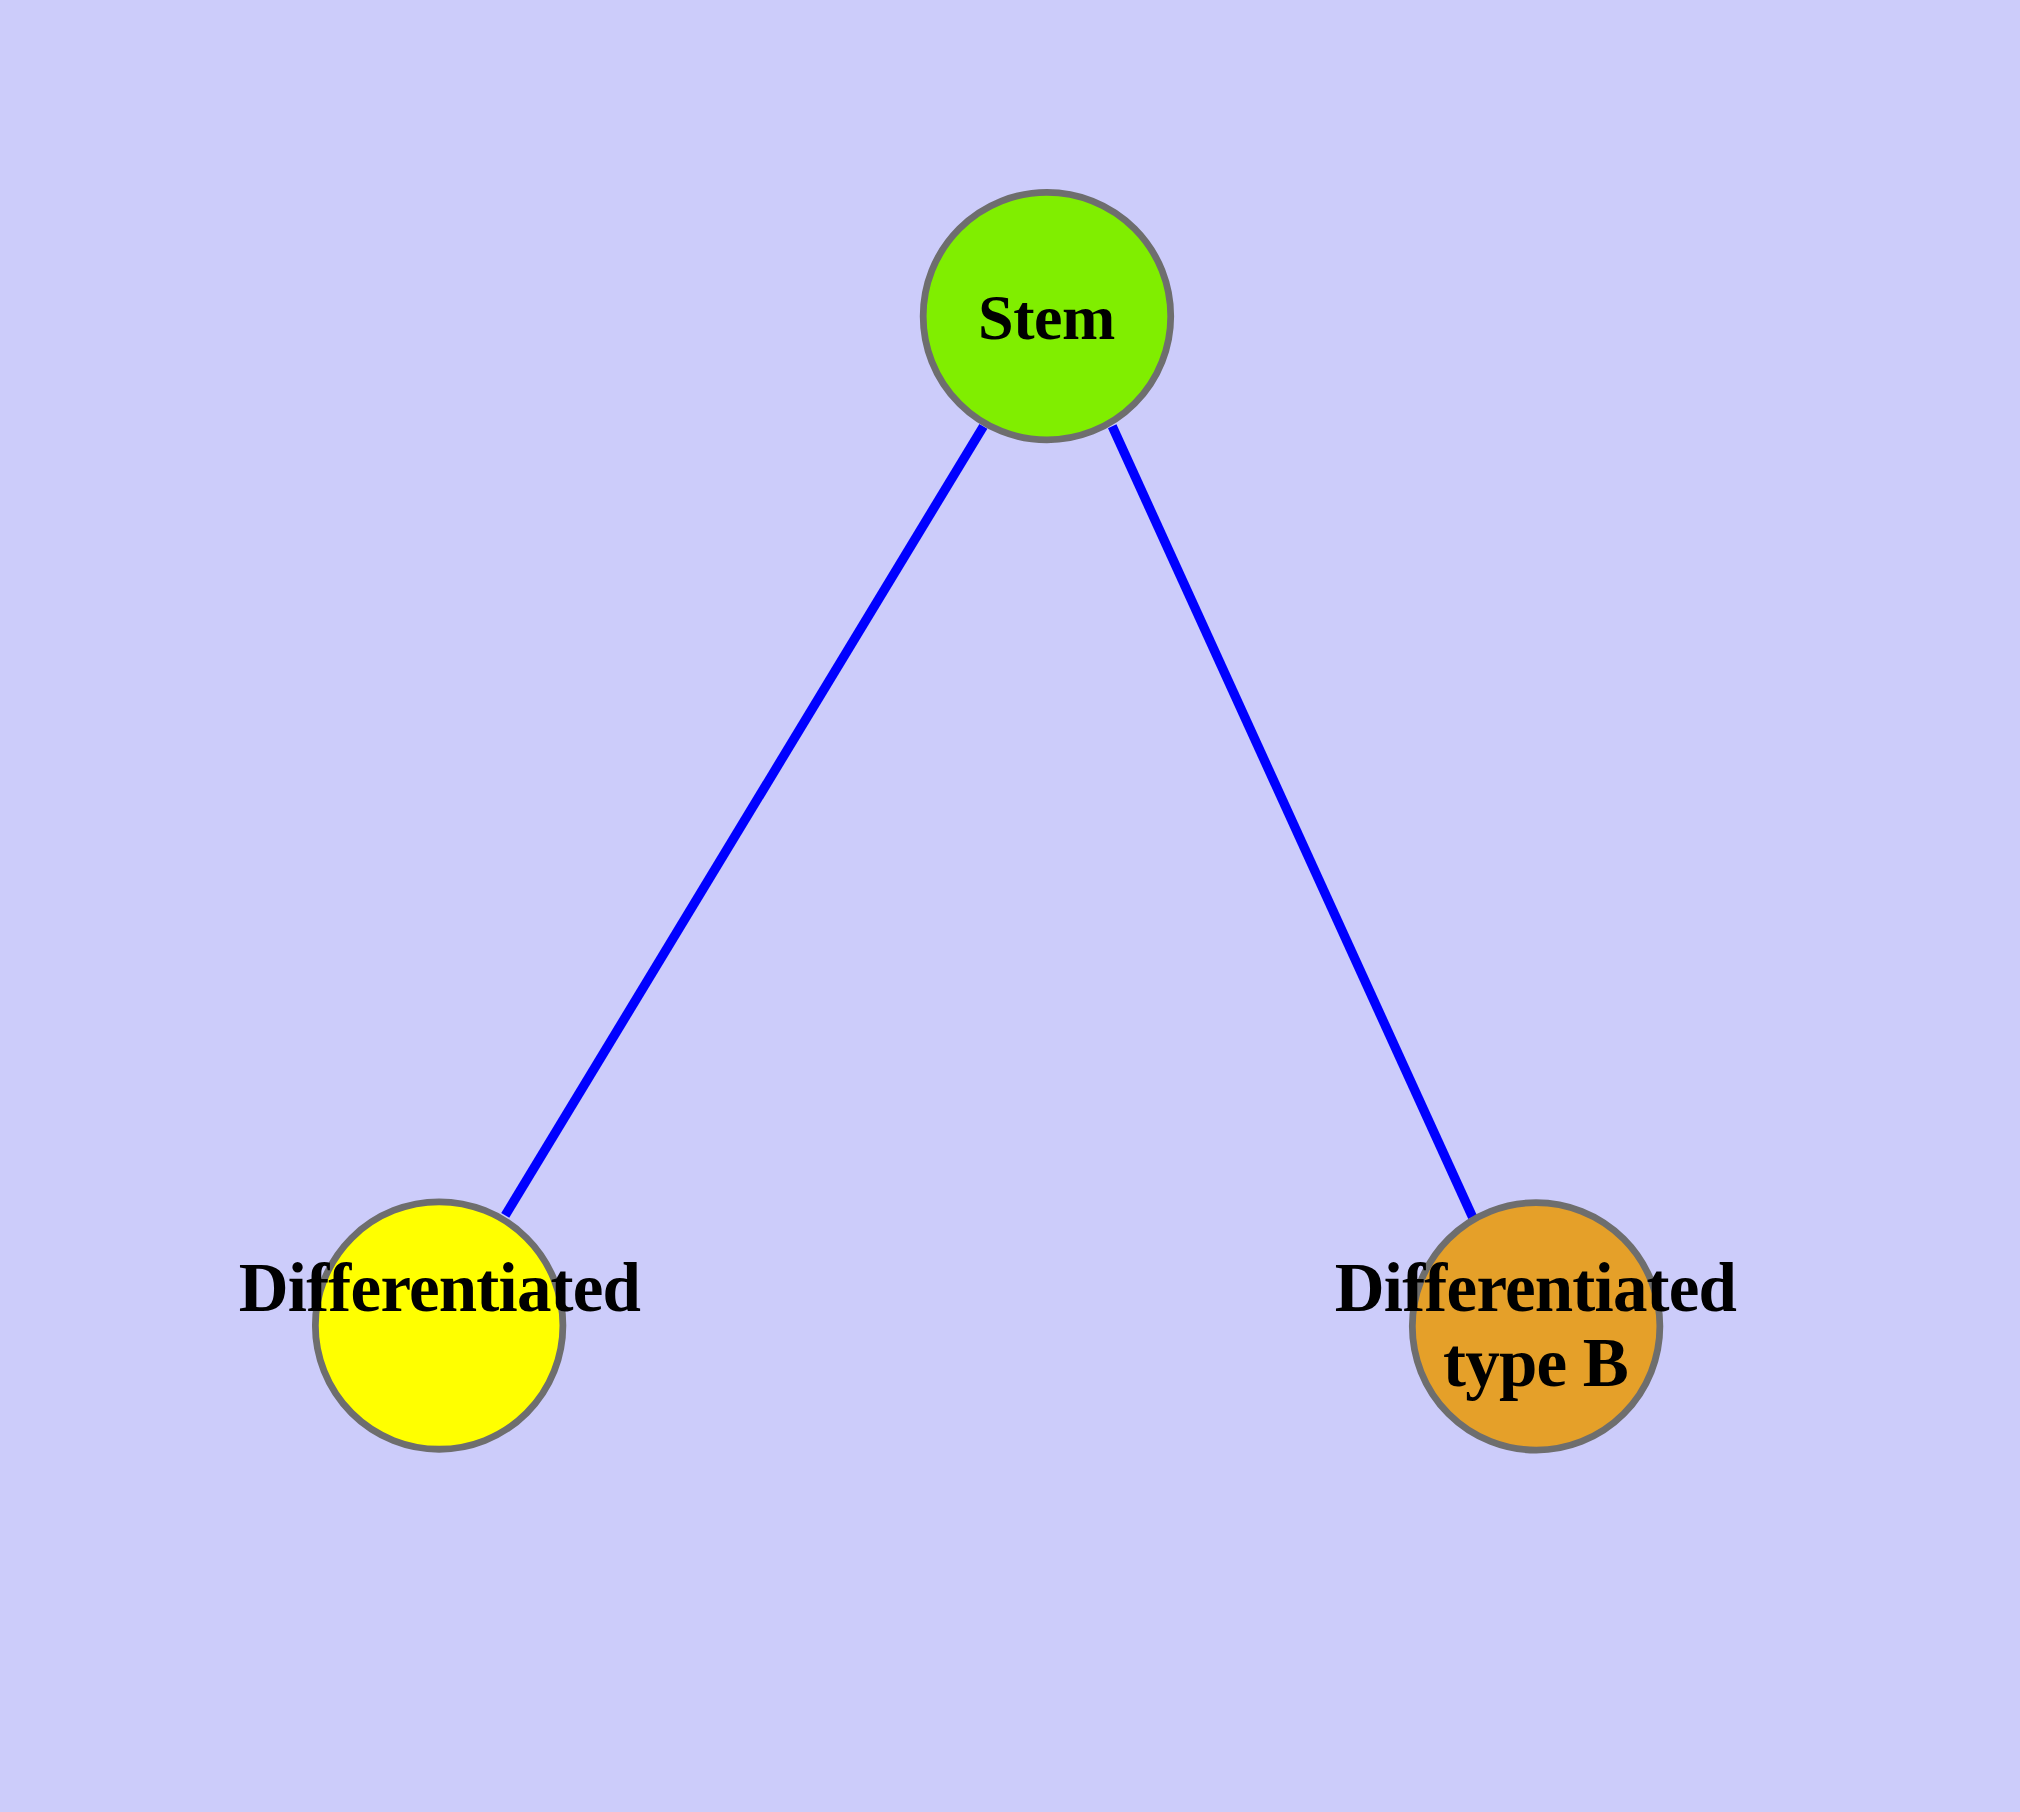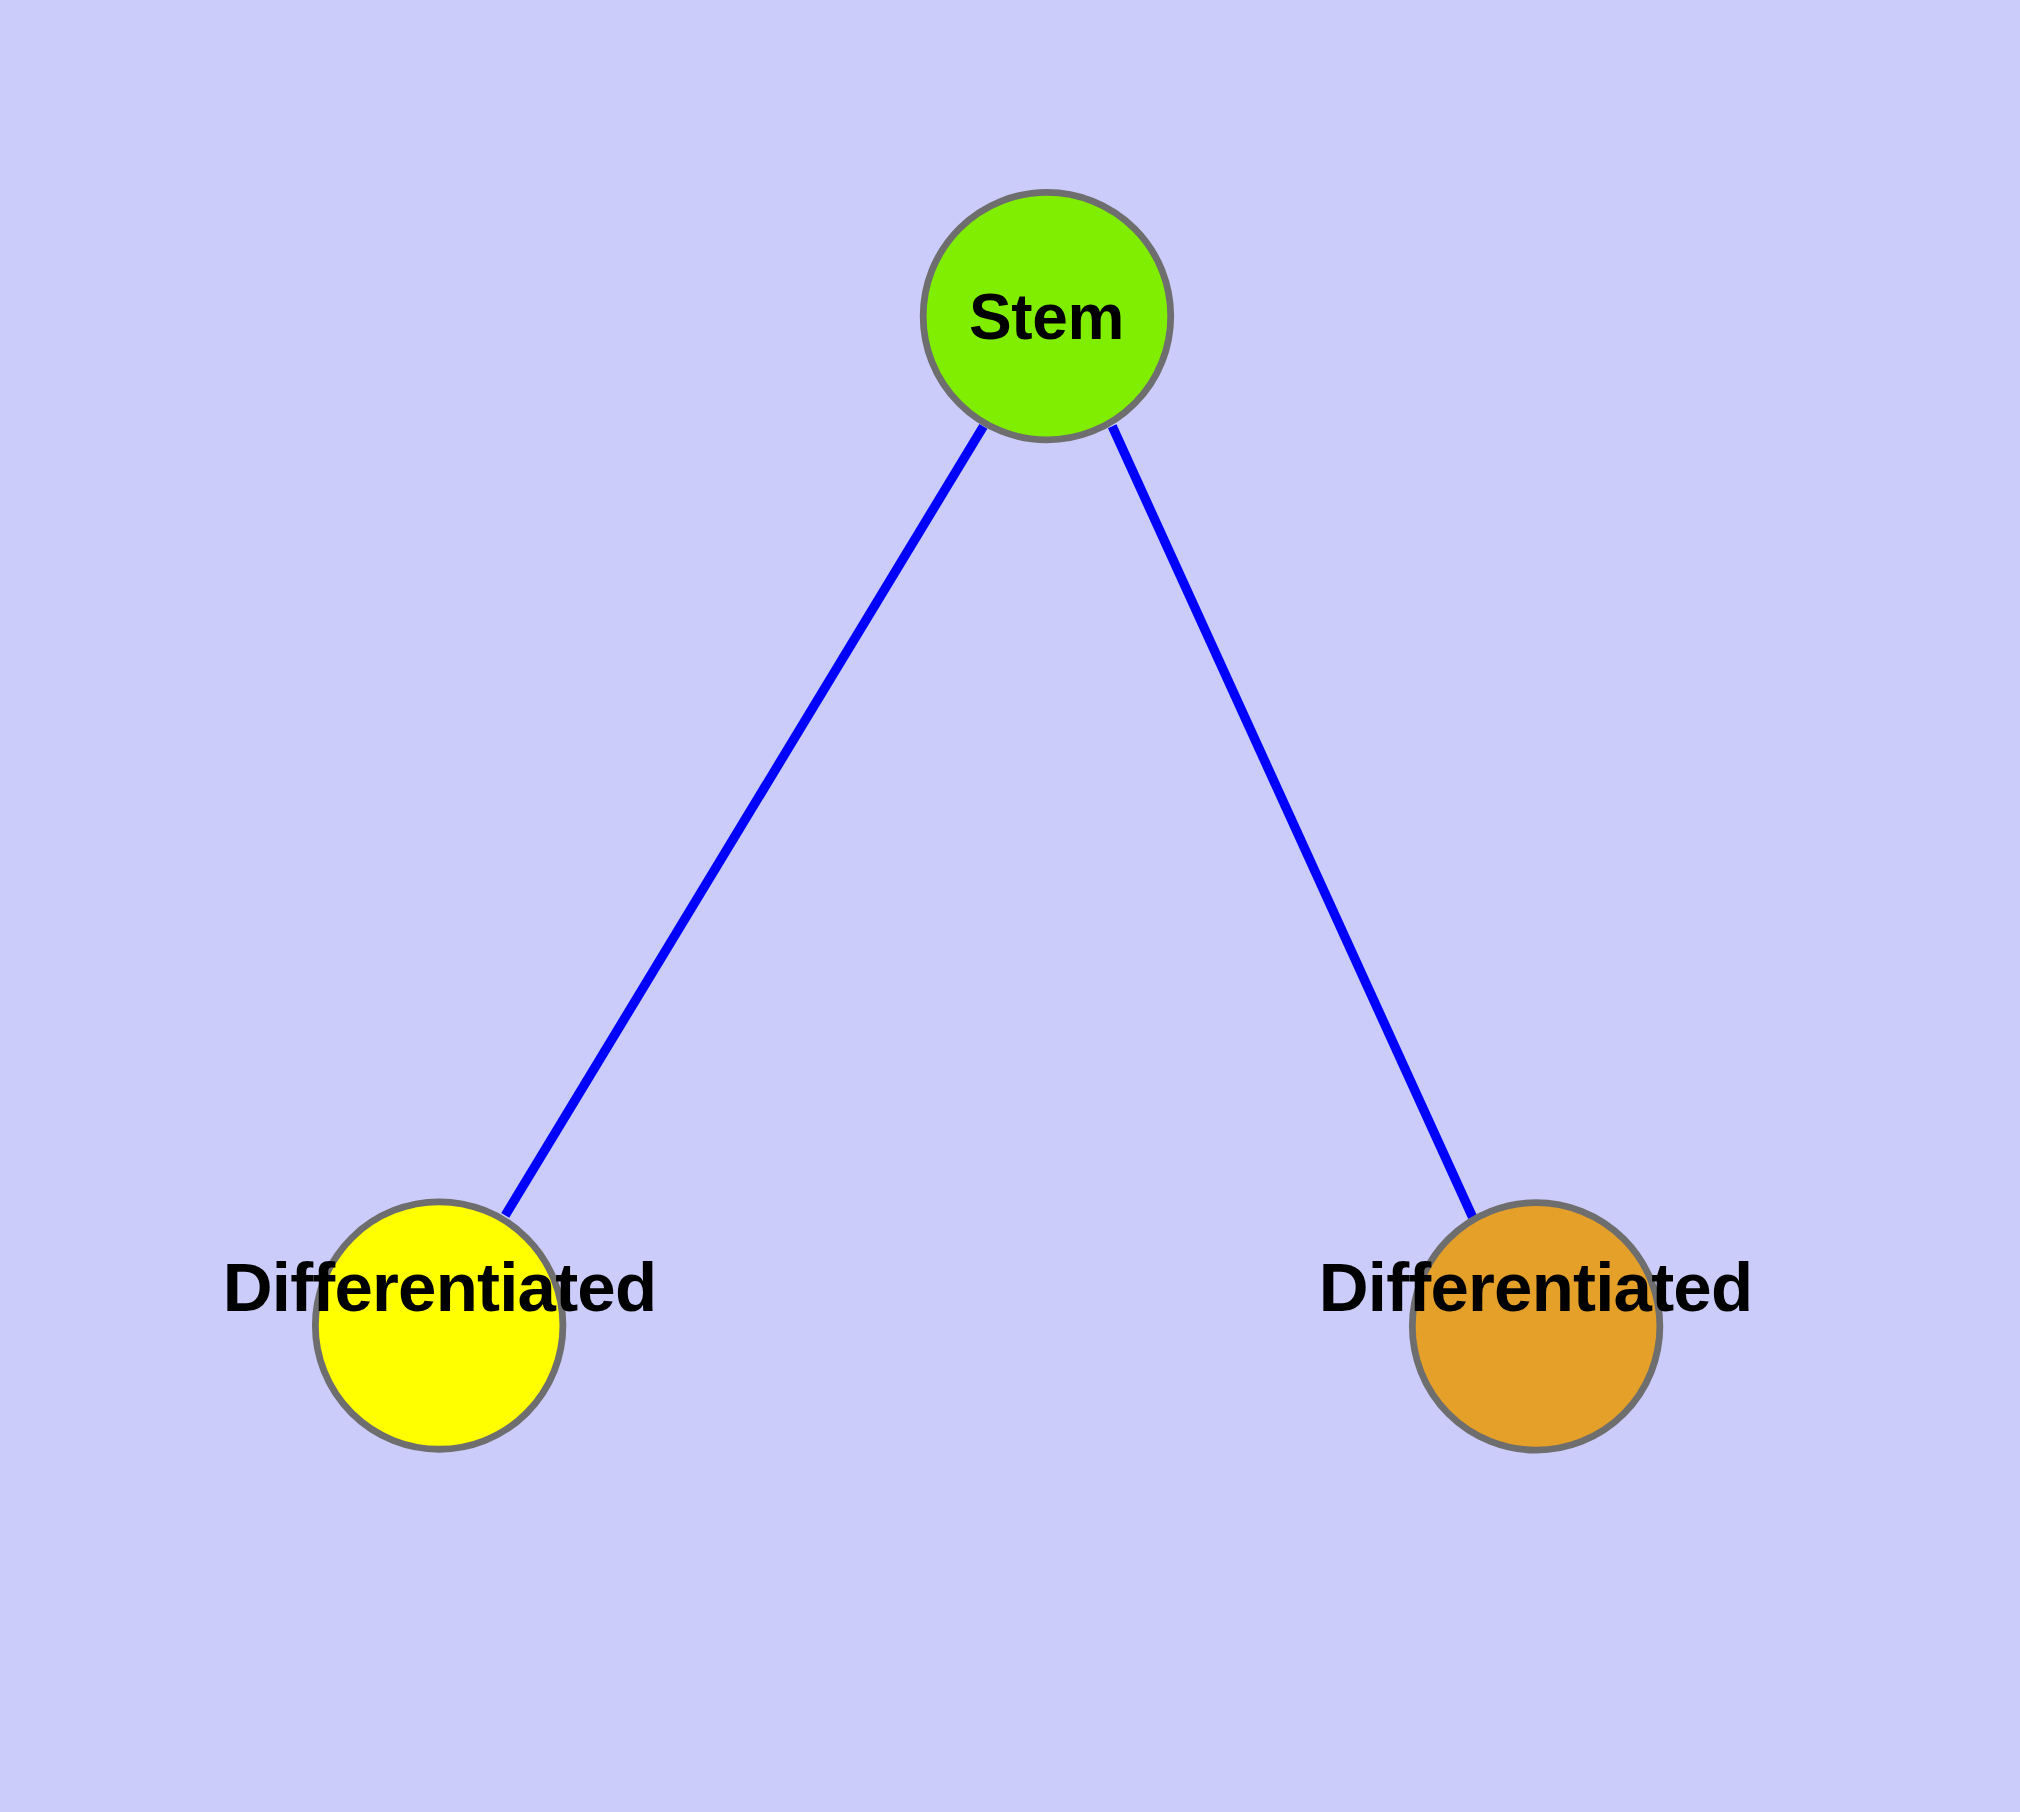--- a/index.html
+++ b/index.html
@@ -6,21 +6,21 @@
   html, body {
     margin: 0;
     padding: 0;
     background: #ffffff;
   }
   #canvas {
     position: relative;
     width: 2021px;
     height: 1812px;
     overflow: hidden;
-    font-family: Liberation Sans, sans-serif;
+    font-family: Liberation Serif, serif;
   }
   #graph-svg {
     position: absolute;
     left: 0;
     top: 0;
     width: 2021px;
     height: 1812px;
     display: block;
   }
   .node-label {
@@ -59,16 +59,16 @@
       <circle class="graph-node" id="node-stem" cx="1235" cy="373" r="146" fill="#80ee00" stroke="#6e6e6e" stroke-width="8"></circle>
       <circle class="graph-node" id="node-diff-a" cx="518" cy="1564" r="146" fill="#ffff00" stroke="#6e6e6e" stroke-width="8"></circle>
       <circle class="graph-node" id="node-diff-b" cx="1812" cy="1565" r="146" fill="#e5a029" stroke="#6e6e6e" stroke-width="8"></circle>
     </g>
   </svg>
 
   <div class="node-label" id="label-stem" style="left: 36px; width: 2021px; top: 283px;"><span>Stem</span></div>
 
   <div class="node-label" id="label-type-a" style="left: -571px; width: 2021px; top: 1251px;"><span>Differentiated</span><br></div>
 
-  <div class="node-label" id="label-type-b" style="left: 525px; width: 2021px; top: 1251px;"><span>Differentiated</span><br></div>
+  <div class="node-label" id="label-type-b" style="left: 525px; width: 2021px; top: 1251px;"><span>Differentiated</span><br><span>type B</span></div>
 
 </div>
 
 
 </body></html>

